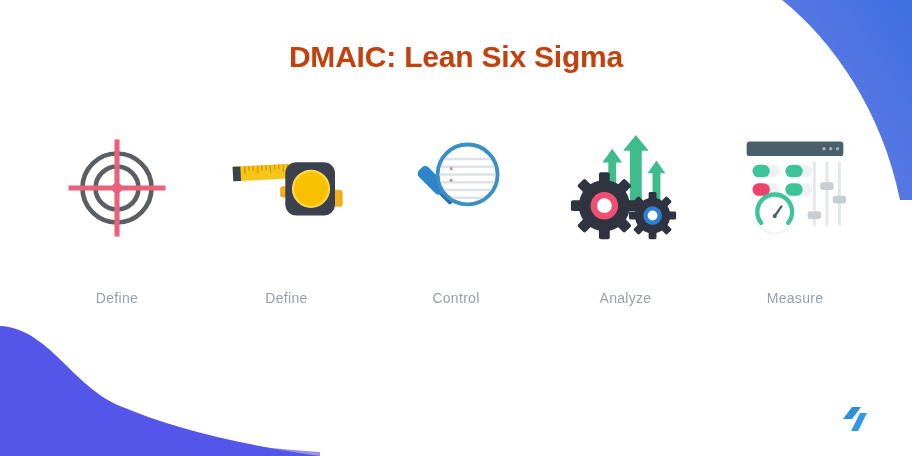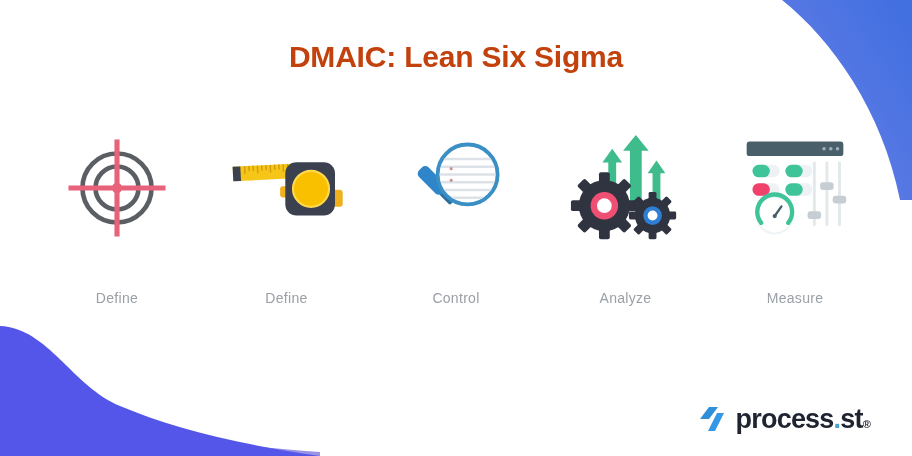--- a/index.html
+++ b/index.html
@@ -270,21 +270,15 @@
 
   </div>
 
   <div id="logo">
     <svg id="logo-mark" viewBox="0 0 30 30">
       <g fill="#2f8fd8">
         <path d="M12,3 L21,3 L12,15 L3,15 Z"></path>
         <path d="M20,9 L27,9 L18,27 L11,27 Z" fill="#3498e6"></path>
       </g>
     </svg>
-    <div id="logo-text">
-      <span>process</span>
-        <span id="logo-dot">.</span>
-        <span id="logo-tld">st</span>
-        <span id="logo-reg">®</span>
-    </div>
   </div>
 
 </div>
 
 </body></html>

